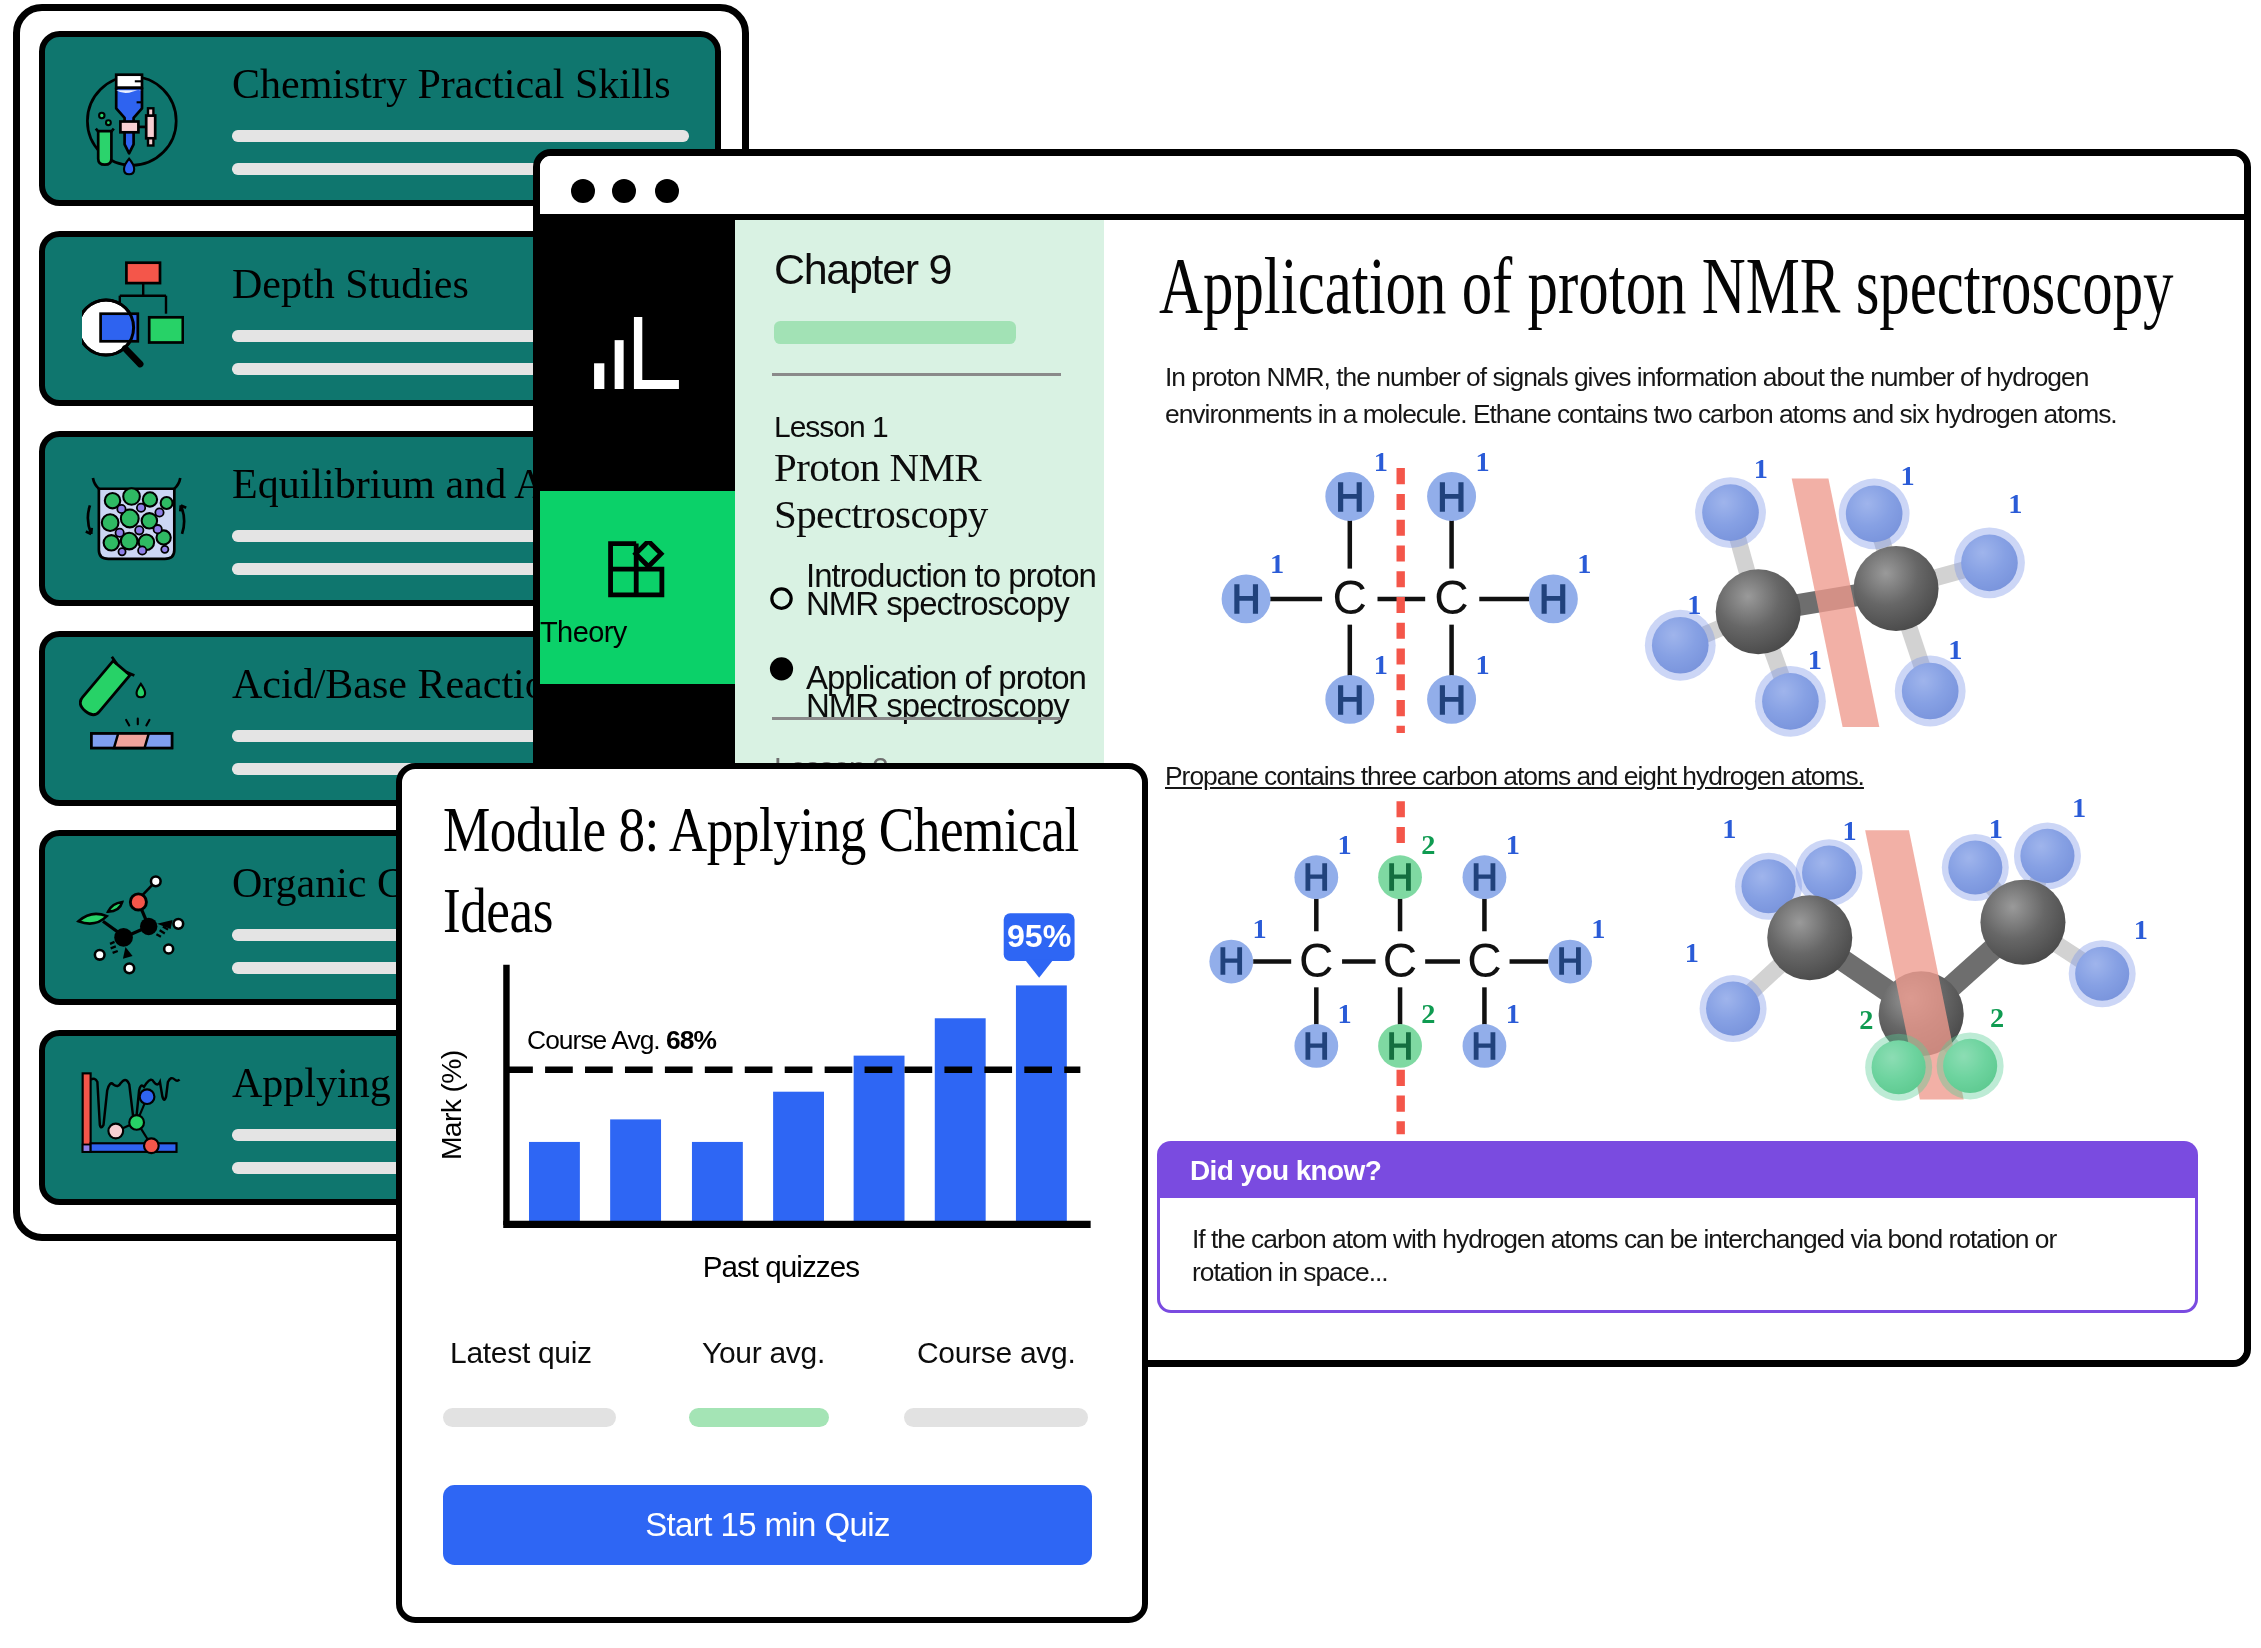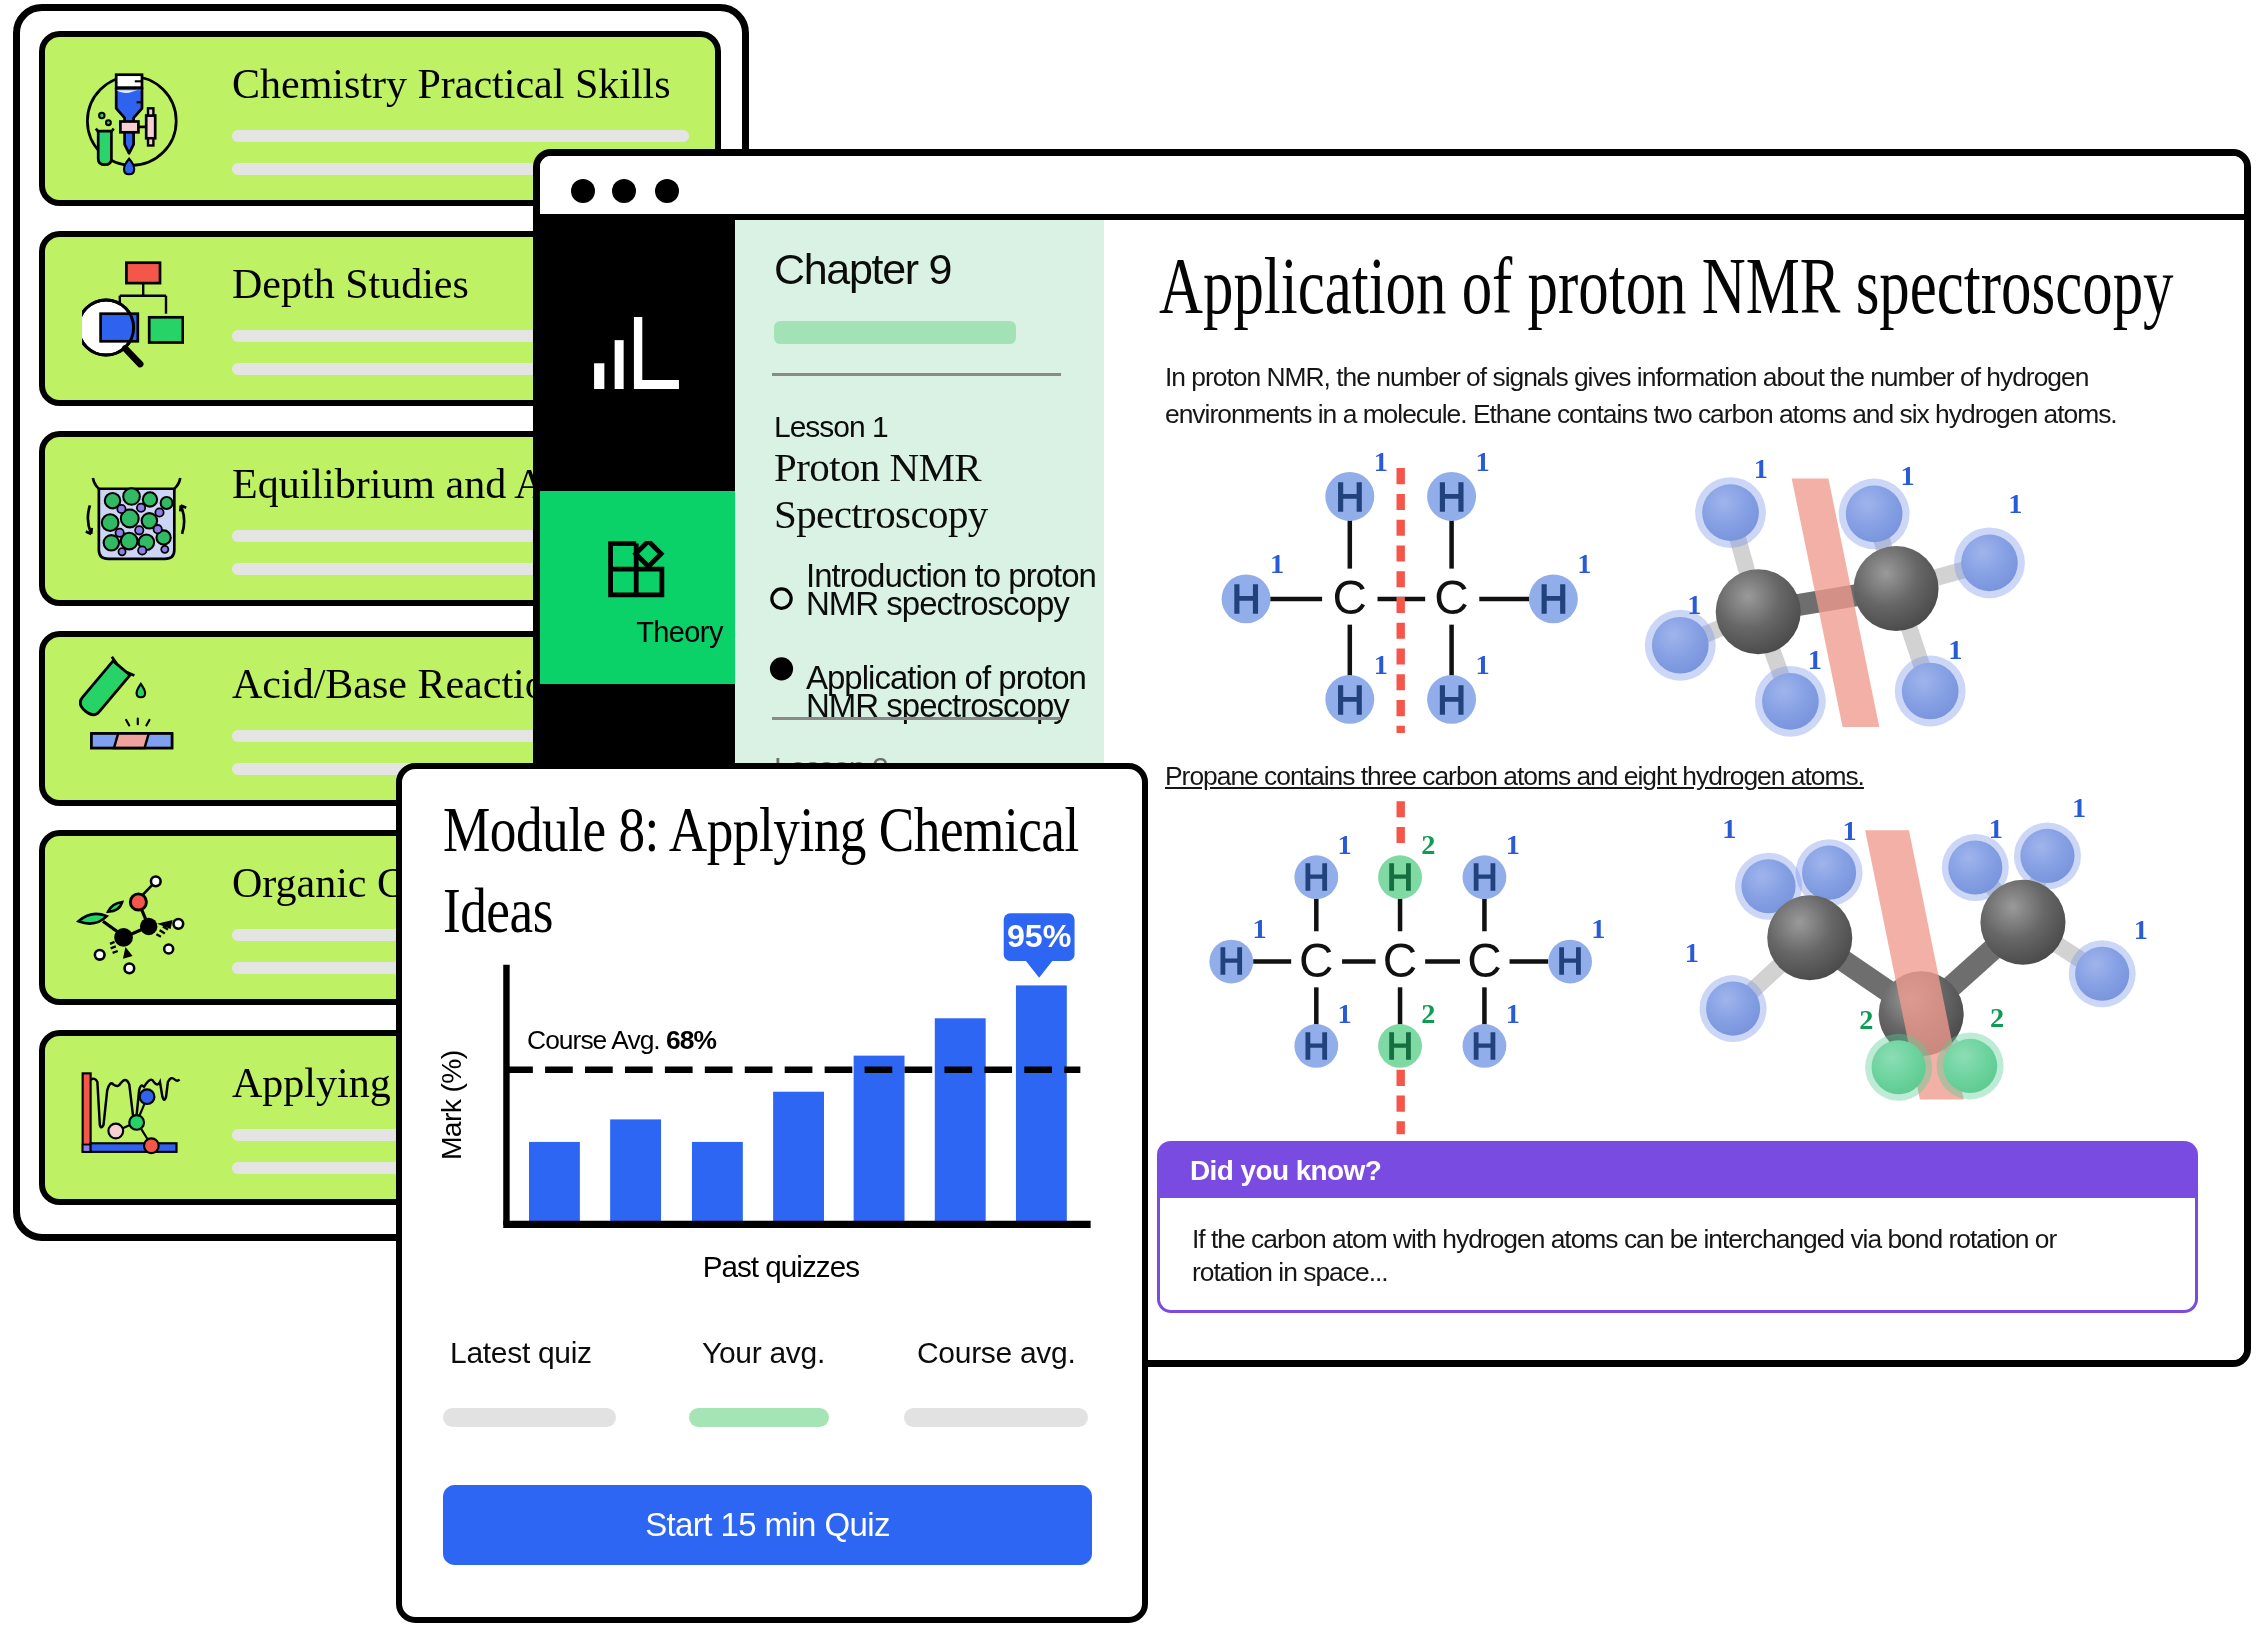--- a/index.html
+++ b/index.html
@@ -1,19 +1,19 @@
 <!DOCTYPE html>
 <html style="font-size:10.3px"><head>
 <meta charset="utf-8">
 <style>
   * { margin:0; padding:0; box-sizing:border-box; }
   html,body { width:2261px; height:1649px; background:#fff; font-family:"Liberation Sans", sans-serif; }
   .abs { position:absolute; }
   #leftpanel { left:13px; top:3.9px; width:736px; height:1237px; border:7px solid #000; border-radius:29px; background:#fff; position:absolute; }
-  .card { left:39px; width:682px; height:175px; border:6.4px solid #000; border-radius:20.6px; background:#bef264; overflow:hidden; }
+  .card { left:39px; width:682px; height:175px; border:6.4px solid #000; border-radius:20.6px; background:#0f766e; overflow:hidden; }
   .ctitle { position:absolute; left:187px; top:26.4px; font-family:"Liberation Serif",serif; font-size:42px; line-height:1; color:#000; letter-spacing:0px; white-space:nowrap; }
   .cbar { position:absolute; left:187px; width:457px; height:11.6px; border-radius:5.8px; background:#e4e4e4; }
   #browser { left:533px; top:149px; width:1718px; height:1218px; border:7px solid #000; border-radius:18px; background:#fff; overflow:hidden; position:absolute; }
   .dot { position:absolute; top:22.5px; width:24px; height:24px; border-radius:50%; background:#000; }
   #topbar { position:absolute; left:0; top:0; width:1704px; height:64px; background:#fff; border-bottom:6.4px solid #000; }
   #sidebar { position:absolute; left:0; top:64px; width:195px; height:1140px; background:#000; }
   #theorytab { position:absolute; left:0; top:271px; width:195px; height:193px; background:#0bd169; }
   #greenpanel { position:absolute; left:195px; top:64px; width:370px; height:1140px; background:#d9f2e3; }
   .gp { position:absolute; left:240px; color:#0c0c0c; }
   .sans-lg { font-size:43px; letter-spacing:-1.3px; line-height:1; }
@@ -185,21 +185,21 @@
     <svg style="position:absolute; left:54px; top:97px;" width="85" height="72" viewBox="0 0 132 112">
       <rect x="0" y="72" width="16" height="40" fill="#fff"></rect>
       <rect x="32" y="36" width="14" height="76" fill="#fff"></rect>
       <path d="M62 0 L75 0 L75 98 L132 98 L132 112 L62 112 Z" fill="#fff"></path>
     </svg>
     <div id="theorytab">
       <svg style="position:absolute; left:68px; top:50px;" width="59" height="59" viewBox="0 0 92 92">
         <path d="M44 4 L4 4 L4 84 L84 84 L84 44 L4 44 M44 4 L44 84" stroke="#000" stroke-width="7.5" fill="none"></path>
         <rect x="49" y="6" width="28" height="28" transform="rotate(45 63 20)" fill="none" stroke="#000" stroke-width="7.5"></rect>
       </svg>
-      <div style="position:absolute; top:125px; width:100%; text-align:center; font-size:29px; letter-spacing:-0.6px; color:#000;margin-left:42px;">Theory</div>
+      <div style="position:absolute; top:125px; width:100%; font-size:29px; letter-spacing:-0.6px; color:#000;">Theory</div>
     </div>
   </div>
   <div id="greenpanel">
     <div class="gp sans-lg" style="top:28px; left:39px;">Chapter 9</div>
     <div class="abs" style="left:39px; top:101px; width:242px; height:23px; border-radius:6.4px; background:#a2e2b5;"></div>
     <div class="gdivider" style="left:37px; top:153px;"></div>
     <div class="gp sans-md" style="top:192px; left:39px;text-align:right;">Lesson 1</div>
     <div class="gp serif" style="top:224px; left:39px; font-size:41px; line-height:47px; letter-spacing:-0.6px;">Proton NMR<br>Spectroscopy</div>
     <svg class="abs" style="left:27px; top:358px;" width="39" height="116" viewBox="0 0 60 180">
       <circle cx="30" cy="32" r="15" fill="none" stroke="#000" stroke-width="5"></circle>

